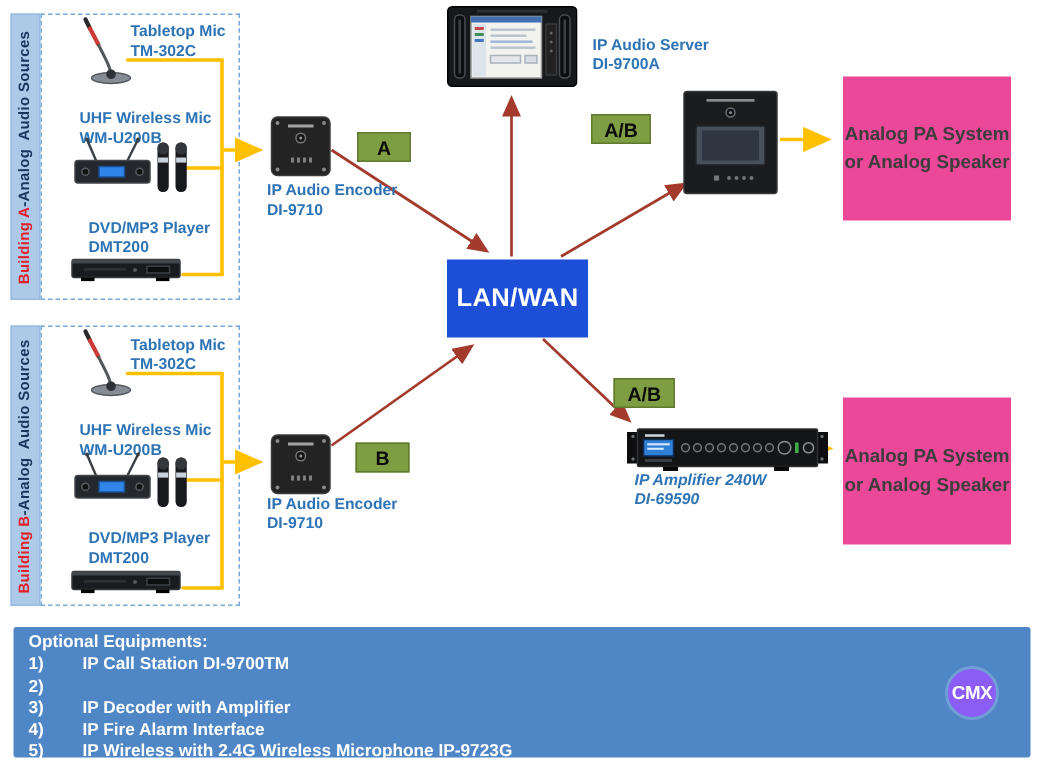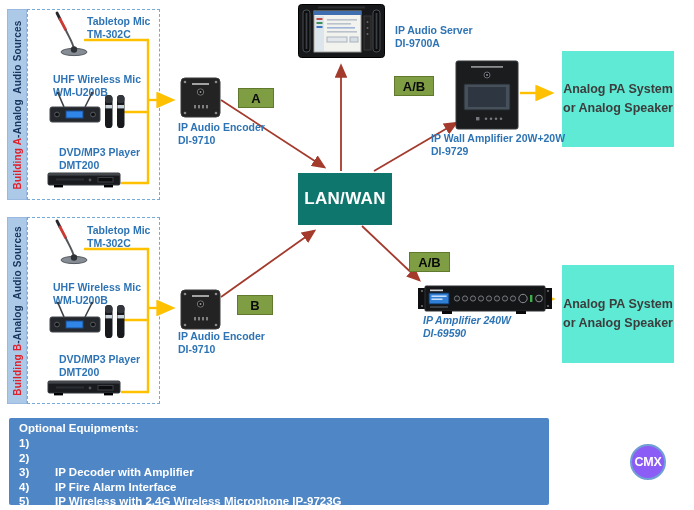--- a/index.html
+++ b/index.html
@@ -9,27 +9,27 @@
   
   .vbar{background:#adc9e8;border:1px solid #9ab9e0;box-sizing:border-box;z-index:2;}
   .vbar .vtext{position:absolute;left:50%;top:50%;transform:translate(-50%,-50%) rotate(-90deg);
                white-space:nowrap;font-size:10px;font-weight:700;letter-spacing:.2px;}
   .vtext .red{color:#e3202a;}
   .vtext .rest{color:#17365d;}
   .dashbox{border:1.4px dashed #74a9d8;box-sizing:border-box;z-index:0;background:#fff;}
   
   .devlabel{z-index:3;color:#2e74b5;font-weight:700;font-size:10.5px;line-height:1.25;white-space:nowrap;}
   
-  .lanwan{background:#0f766e;color:#fff;font-weight:700;font-size:17px;display:flex;
+  .lanwan{background:#1d4ed8;color:#fff;font-weight:700;font-size:17px;display:flex;
           align-items:center;justify-content:center;z-index:2;letter-spacing:.3px;}
   
   .badge{background:#7f9e43;border:1px solid #60792d;box-sizing:border-box;color:#0b0b0b;
          font-weight:700;font-size:13px;display:flex;align-items:center;justify-content:center;z-index:4;}
   
-  .pabox{background:#5eead4;color:#3d3d3d;font-weight:700;font-size:12.5px;line-height:1.55;
+  .pabox{background:#ec4899;color:#3d3d3d;font-weight:700;font-size:12.5px;line-height:1.55;
          display:flex;flex-direction:column;align-items:center;justify-content:center;text-align:center;z-index:2;}
   
   .panel{background:#4f86c6;border-radius:2px;color:#fff;z-index:2;padding:3px 0 0 10px;box-sizing:border-box;}
   .panel .ptitle{font-size:11.5px;font-weight:700;margin:1px 0 2px 0;}
   .panel .prow{display:flex;font-size:11.5px;font-weight:700;line-height:14.6px;}
   .panel .pnum{width:36px;flex:0 0 36px;}
   .cmx{border-radius:50%;background:#8b5cf6;border:2px solid #6f9fd4;box-sizing:border-box;
        display:flex;align-items:center;justify-content:center;color:#fff;font-weight:800;
        font-size:12.5px;letter-spacing:-.3px;z-index:3;}
   .icon{z-index:3;}
@@ -281,24 +281,20 @@
       <circle cx="32" cy="15" r="3" fill="#101114" stroke="#6a6e73"></circle>
         <circle cx="32" cy="15" r="1" fill="#8a8e93"></circle>
       <rect x="9" y="24" width="46" height="26" rx="1" fill="#46505a" stroke="#23262a"></rect>
       <rect x="13" y="27" width="38" height="20" fill="#2e3741"></rect>
       <rect x="21" y="57" width="3.4" height="3.4" fill="#8b8f94" opacity=".8"></rect>
       <circle cx="31" cy="58.7" r="1.3" fill="#8b8f94" opacity=".8"></circle>
       <circle cx="36" cy="58.7" r="1.3" fill="#8b8f94" opacity=".8"></circle>
       <circle cx="41" cy="58.7" r="1.3" fill="#8b8f94" opacity=".8"></circle>
       <circle cx="46" cy="58.7" r="1.3" fill="#8b8f94" opacity=".8"></circle>
     </svg>
-  </div>
-  <div class="abs devlabel" style="left:431px;top:132px;">
-    <div>IP Wall Amplifier 20W+20W</div>
-    <div>DI-9729</div>
   </div>
 
   <div class="abs icon" style="left:418px;top:284px;">
     <svg width="134" height="30" viewBox="0 0 134 30">
       <rect x="0" y="4" width="9" height="21" fill="#0e0e10"></rect>
         <circle cx="4" cy="7" r="1.1" fill="#6d7075"></circle>
         <circle cx="4" cy="22" r="1.1" fill="#6d7075"></circle>
       <rect x="125" y="4" width="9" height="21" fill="#0e0e10"></rect>
         <circle cx="130" cy="7" r="1.1" fill="#6d7075"></circle>
         <circle cx="130" cy="22" r="1.1" fill="#6d7075"></circle>
@@ -330,24 +326,25 @@
 
   <div class="abs pabox" style="left:562px;top:51px;width:112px;height:96px;">
     <div>Analog PA System</div>
     <div>or Analog Speaker</div>
   </div>
   <div class="abs pabox" style="left:562px;top:265px;width:112px;height:98px;">
     <div>Analog PA System</div>
     <div>or Analog Speaker</div>
   </div>
 
-  <div class="abs panel" style="left:9px;top:418px;width:540px;height:87px;">
+  <div class="abs panel" style="left:9px;top:418px;width:678px;height:87px;">
     <div class="ptitle">Optional Equipments:</div>
     <div class="prow">
       <span class="pnum">1)</span>
+      <span>IP Call Station DI-9700TM</span>
     </div>
     <div class="prow">
       <span class="pnum">2)</span>
     </div>
     <div class="prow">
       <span class="pnum">3)</span>
       <span>IP Decoder with Amplifier</span>
     </div>
     <div class="prow">
       <span class="pnum">4)</span>

